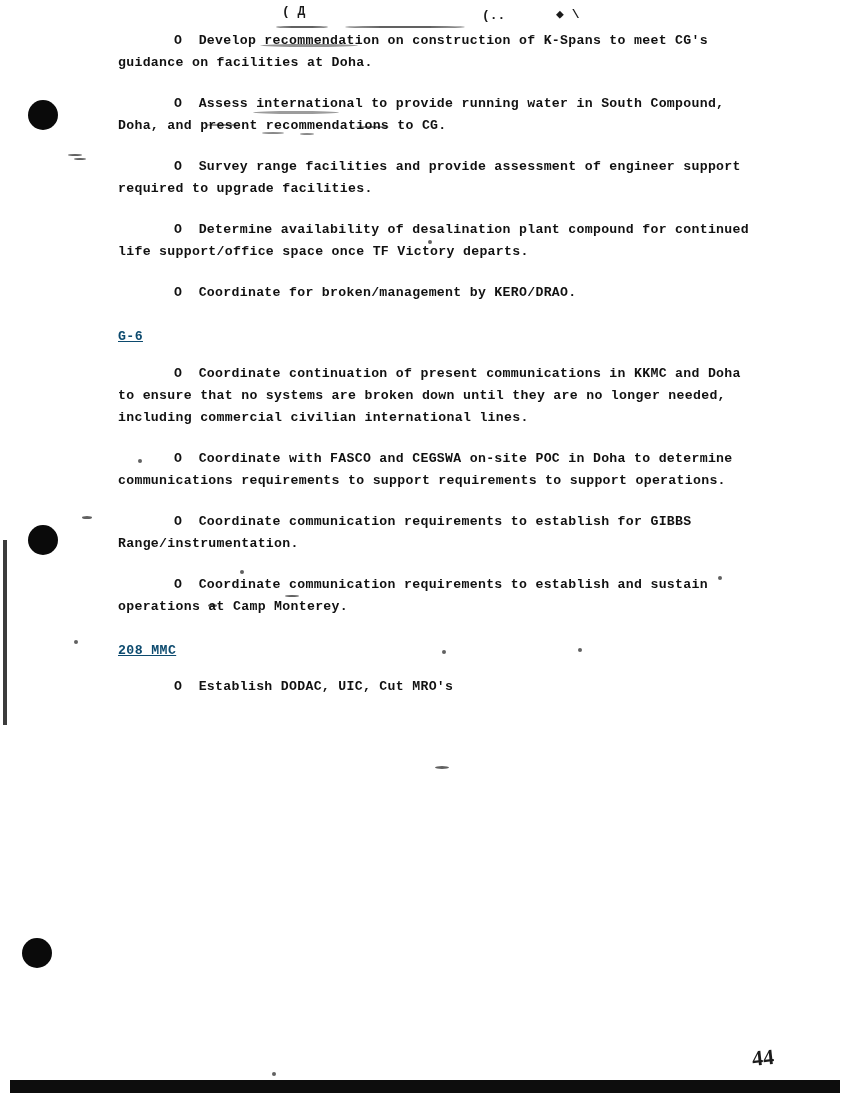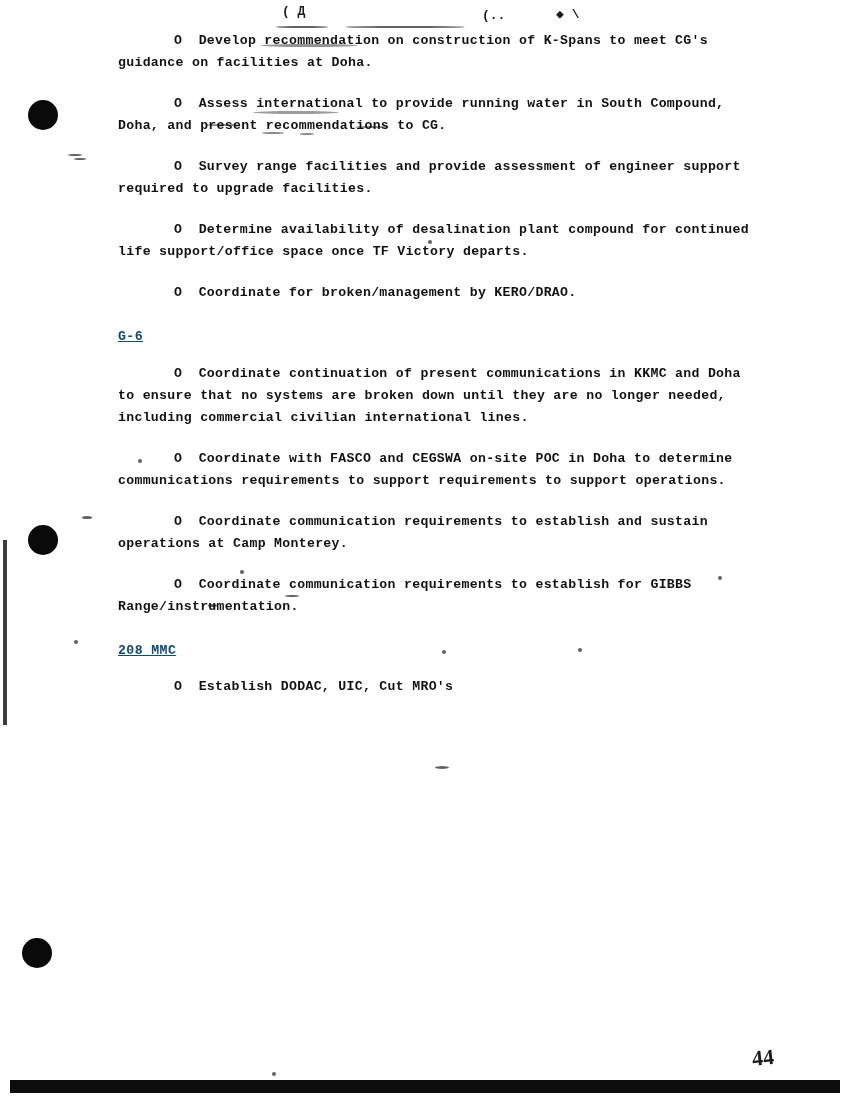--- a/index.html
+++ b/index.html
@@ -173,23 +173,23 @@
     <p class="para"><span class="indent"></span><span class="lead">O</span>  <span>Determine availability of desalination plant compound for continued life support/office space once TF Victory departs.</span></p>
 
     <p class="para"><span class="indent"></span><span class="lead">O</span>  <span>Coordinate for broken/management by KERO/DRAO.</span></p>
 
     <p class="heading gap-top">G-6</p>
 
     <p class="para"><span class="indent"></span><span class="lead">O</span>  <span>Coordinate continuation of present communications in KKMC and Doha to ensure that no systems are broken down until they are no longer needed, including commercial civilian international lines.</span></p>
 
     <p class="para"><span class="indent"></span><span class="lead">O</span>  <span>Coordinate with FASCO and CEGSWA on-site POC in Doha to determine communications requirements to support requirements to support operations.</span></p>
 
+    <p class="para"><span class="indent"></span><span class="lead">O</span>  <span>Coordinate communication requirements to establish for GIBBS Range/instrumentation.</span></p>
+
     <p class="para"><span class="indent"></span><span class="lead">O</span>  <span>Coordinate communication requirements to establish and sustain operations at Camp Monterey.</span></p>
-
-    <p class="para"><span class="indent"></span><span class="lead">O</span>  <span>Coordinate communication requirements to establish for GIBBS Range/instrumentation.</span></p>
 
     <p class="heading gap-top">208 MMC</p>
 
     <p class="para"><span class="indent"></span><span class="lead">O</span>  <span>Establish DODAC, UIC, Cut MRO's</span></p>
 
   </div>
 
   <div class="pagenum">44</div>
 
   <div class="bottom-bar"></div>

